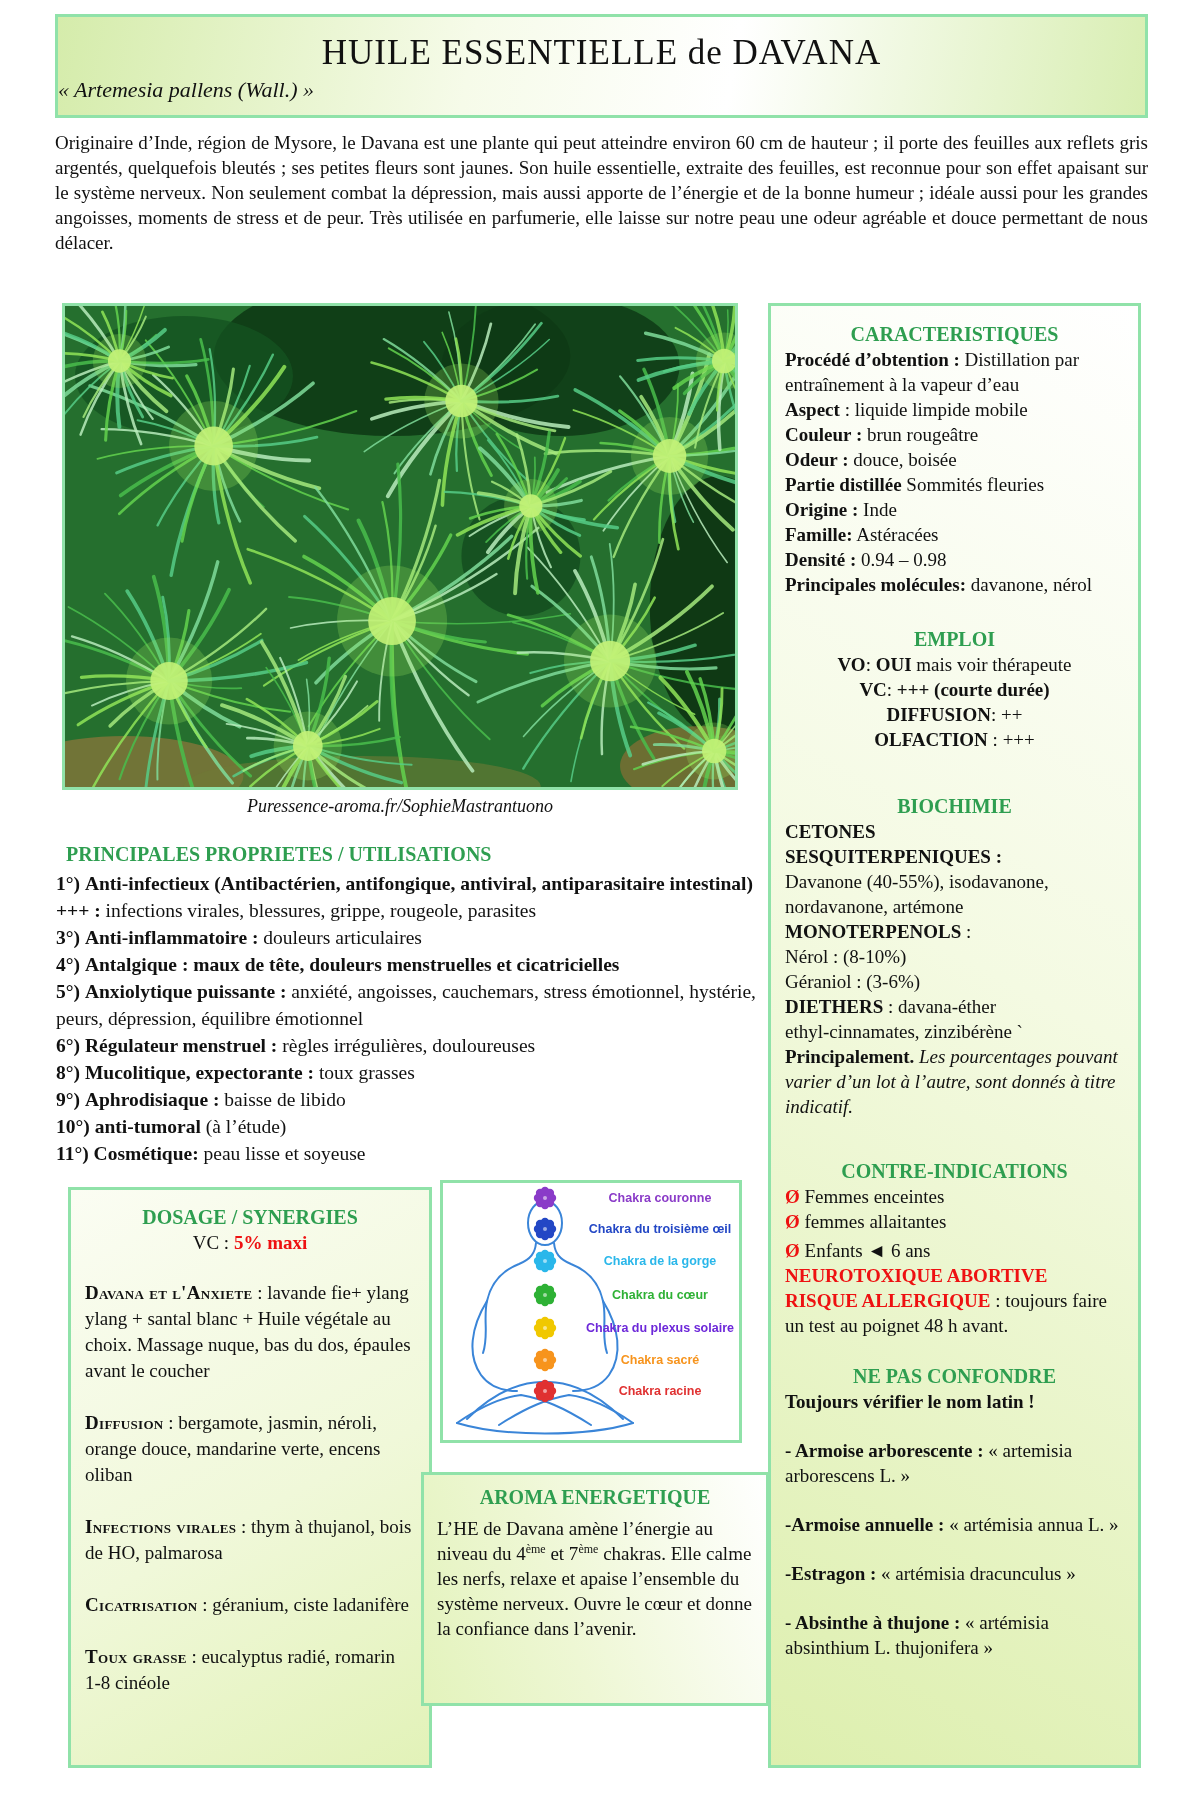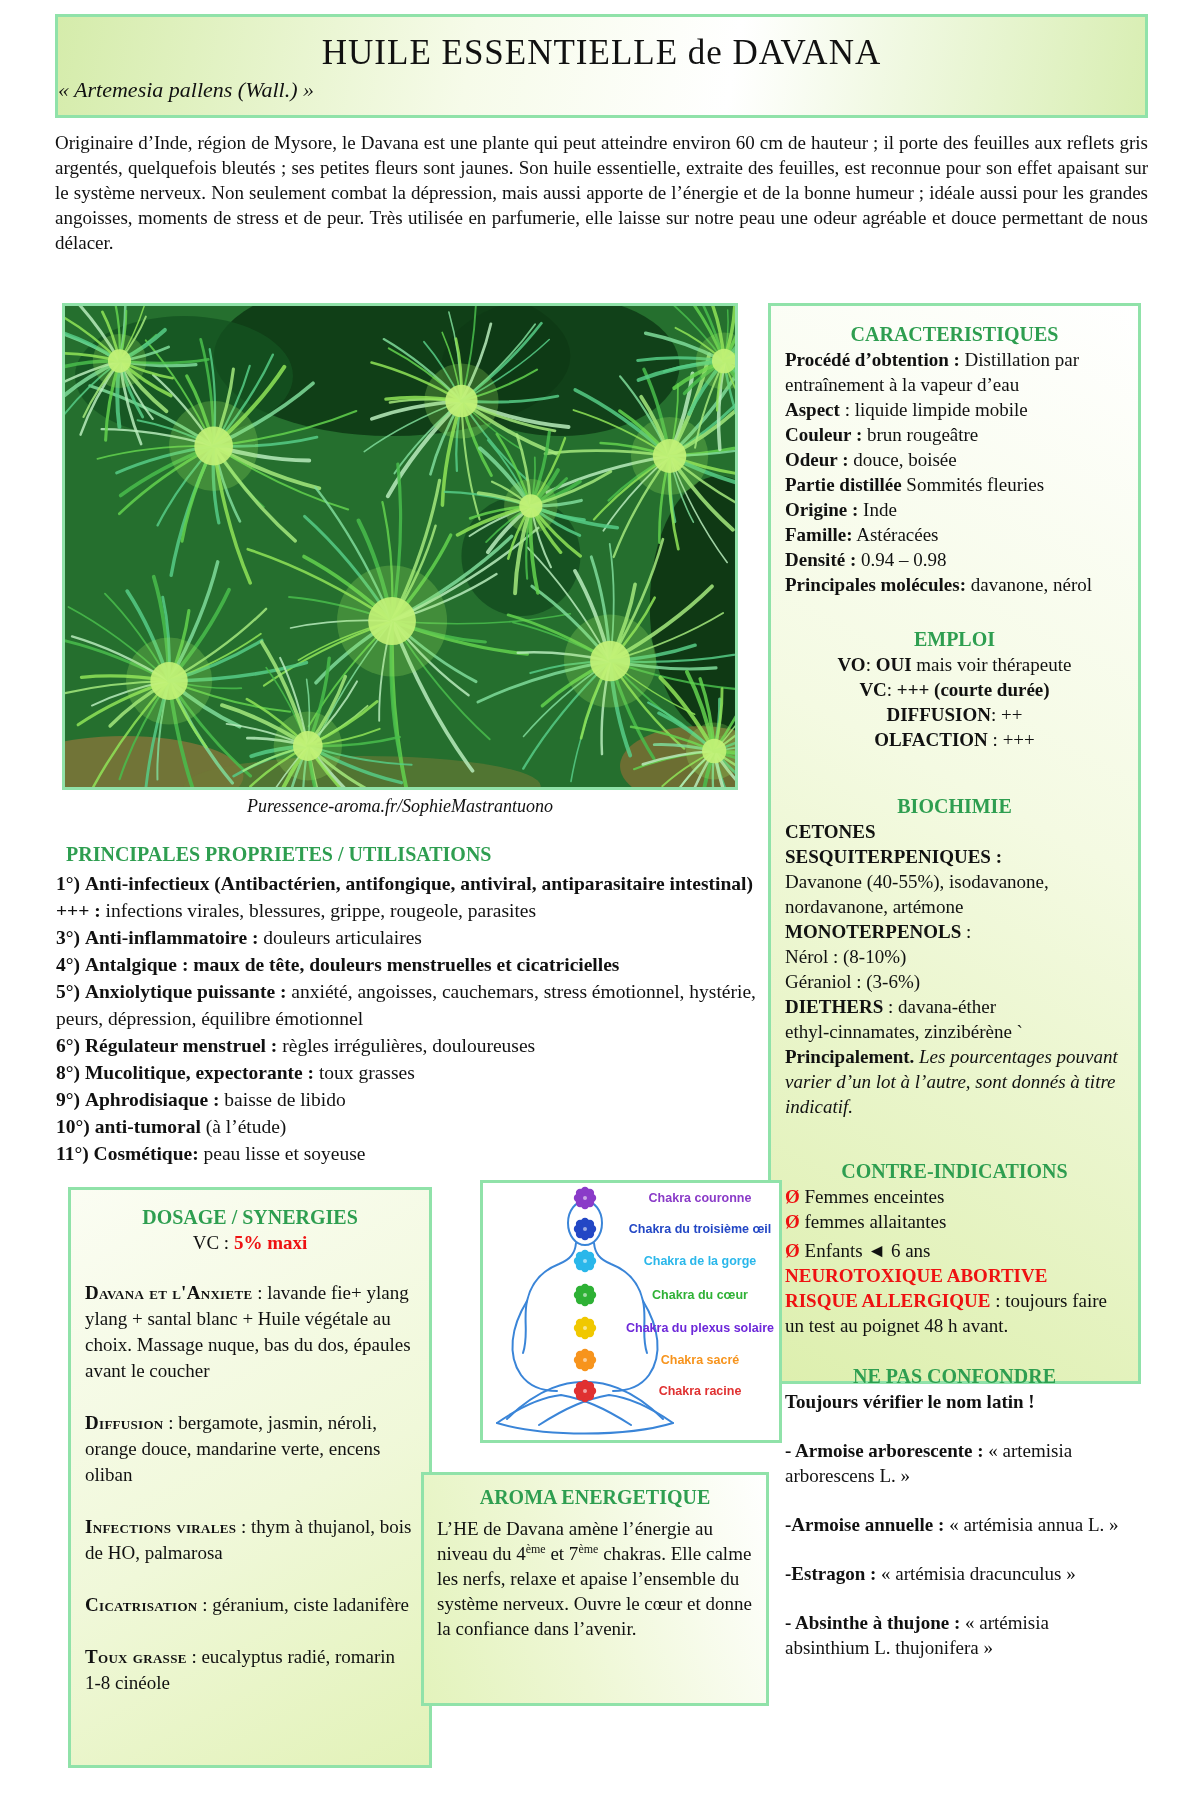--- a/index.html
+++ b/index.html
@@ -441,21 +441,21 @@
     <p><span class="b">3°)</span> <span class="b">Anti-inflammatoire :</span> <span>douleurs articulaires</span></p>
     <p><span class="b">4°)</span> <span class="b">Antalgique : maux de tête, douleurs menstruelles et cicatricielles</span> <span></span></p>
     <p><span class="b">5°)</span> <span class="b">Anxiolytique puissante :</span> <span>anxiété, angoisses, cauchemars, stress émotionnel, hystérie, peurs, dépression, équilibre émotionnel</span></p>
     <p><span class="b">6°)</span> <span class="b">Régulateur menstruel :</span> <span>règles irrégulières, douloureuses</span></p>
     <p><span class="b">8°)</span> <span class="b">Mucolitique, expectorante :</span> <span>toux grasses</span></p>
     <p><span class="b">9°)</span> <span class="b">Aphrodisiaque :</span> <span>baisse de libido</span></p>
     <p><span class="b">10°)</span> <span class="b">anti-tumoral</span> <span>(à l’étude)</span></p>
     <p><span class="b">11°)</span> <span class="b">Cosmétique:</span> <span>peau lisse et soyeuse</span></p>
   </div>
 
-  <div class="box grad-right rb" style="left:768px;top:303px;width:373px;height:1081px;">
+  <div class="box grad-right rb" style="left:768px;top:303px;width:373px;height:1465px;">
 
     <p class="sechead">CARACTERISTIQUES</p>
     <p><span class="b">Procédé d’obtention :</span><span> Distillation par entraînement à la vapeur d’eau</span></p>
     <p><span class="b">Aspect</span><span> : liquide limpide mobile</span></p>
     <p><span class="b">Couleur :</span><span> brun rougeâtre</span></p>
     <p><span class="b">Odeur :</span><span> douce, boisée</span></p>
     <p><span class="b">Partie distillée</span><span> Sommités fleuries</span></p>
     <p><span class="b">Origine :</span><span> Inde</span></p>
     <p><span class="b">Famille:</span><span> Astéracées</span></p>
     <p><span class="b">Densité :</span><span> 0.94 – 0.98</span></p>
@@ -497,21 +497,21 @@
   <div class="box grad-dosage db" style="left:68px;top:1187px;width:364px;height:581px;">
     <p class="sechead">DOSAGE / SYNERGIES</p>
     <p class="center"><span>VC : </span><span class="red">5% maxi</span></p>
     <p style="margin-top:24px;"><span class="sc">Davana et l'Anxiete</span><span> : lavande fie+ ylang ylang + santal blanc + Huile végétale au choix. Massage nuque, bas du dos, épaules avant le coucher</span></p>
     <p style="margin-top:26px;"><span class="sc">Diffusion</span><span> : bergamote, jasmin, néroli, orange douce, mandarine verte, encens oliban</span></p>
     <p style="margin-top:26px;"><span class="sc">Infections virales</span><span> : thym à thujanol, bois de HO, palmarosa</span></p>
     <p style="margin-top:26px;"><span class="sc">Cicatrisation</span><span> : géranium, ciste ladanifère</span></p>
     <p style="margin-top:26px;"><span class="sc">Toux grasse</span><span> : eucalyptus radié, romarin 1-8 cinéole</span></p>
   </div>
 
-  <div class="box" style="left:440px;top:1180px;width:302px;height:263px;background:#ffffff;margin-left:40px;">
+  <div class="box" style="left:440px;top:1180px;width:302px;height:263px;background:#ffffff;">
     <svg viewBox="0 0 296 257" style="position:absolute;left:0;top:0;width:100%;height:100%;">
       <ellipse class="figure-stroke" cx="102" cy="40" rx="17" ry="22"></ellipse>
       <path class="figure-stroke" d="M93 60 C92 70 88 76 76 81 C58 88 48 100 44 118 C40 136 46 152 40 170"></path>
       <path class="figure-stroke" d="M111 60 C112 70 116 76 128 81 C146 88 156 100 160 118 C164 136 158 152 164 170"></path>
       <path class="figure-stroke" d="M44 118 C28 144 24 172 38 192 C46 203 58 208 74 208"></path>
       <path class="figure-stroke" d="M160 118 C176 144 180 172 166 192 C158 203 146 208 130 208"></path>
       <path class="figure-stroke" d="M24 236 C56 204 86 198 102 199 C118 198 148 204 180 236"></path>
       <path class="figure-stroke" d="M14 240 C40 222 60 214 78 212 C100 216 120 224 148 242"></path>
       <path class="figure-stroke" d="M190 240 C164 222 144 214 126 212 C104 216 84 224 56 242"></path>
       <path class="figure-stroke" d="M14 240 C60 254 144 254 190 240"></path>

